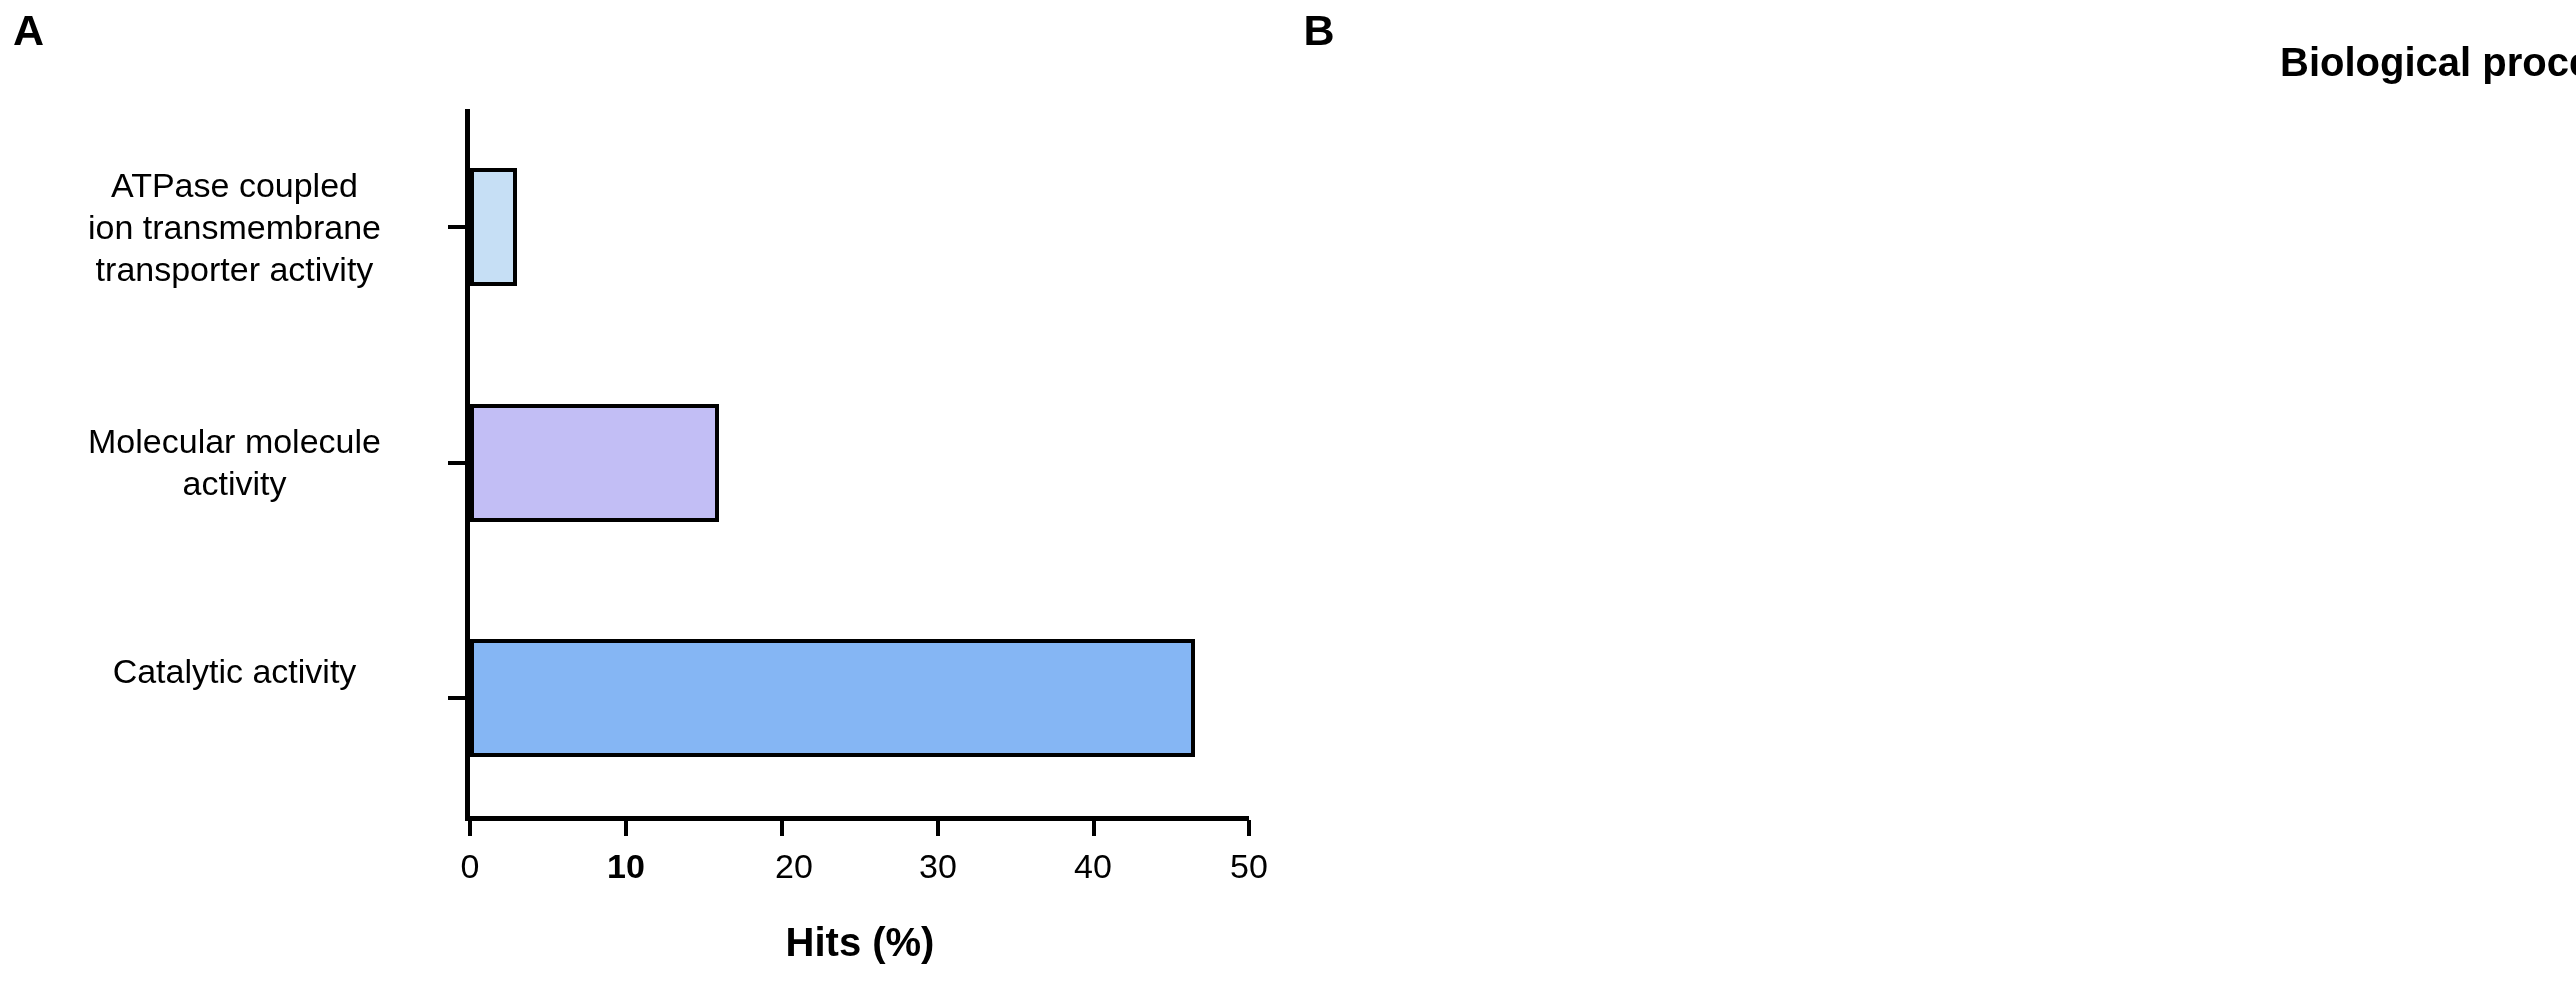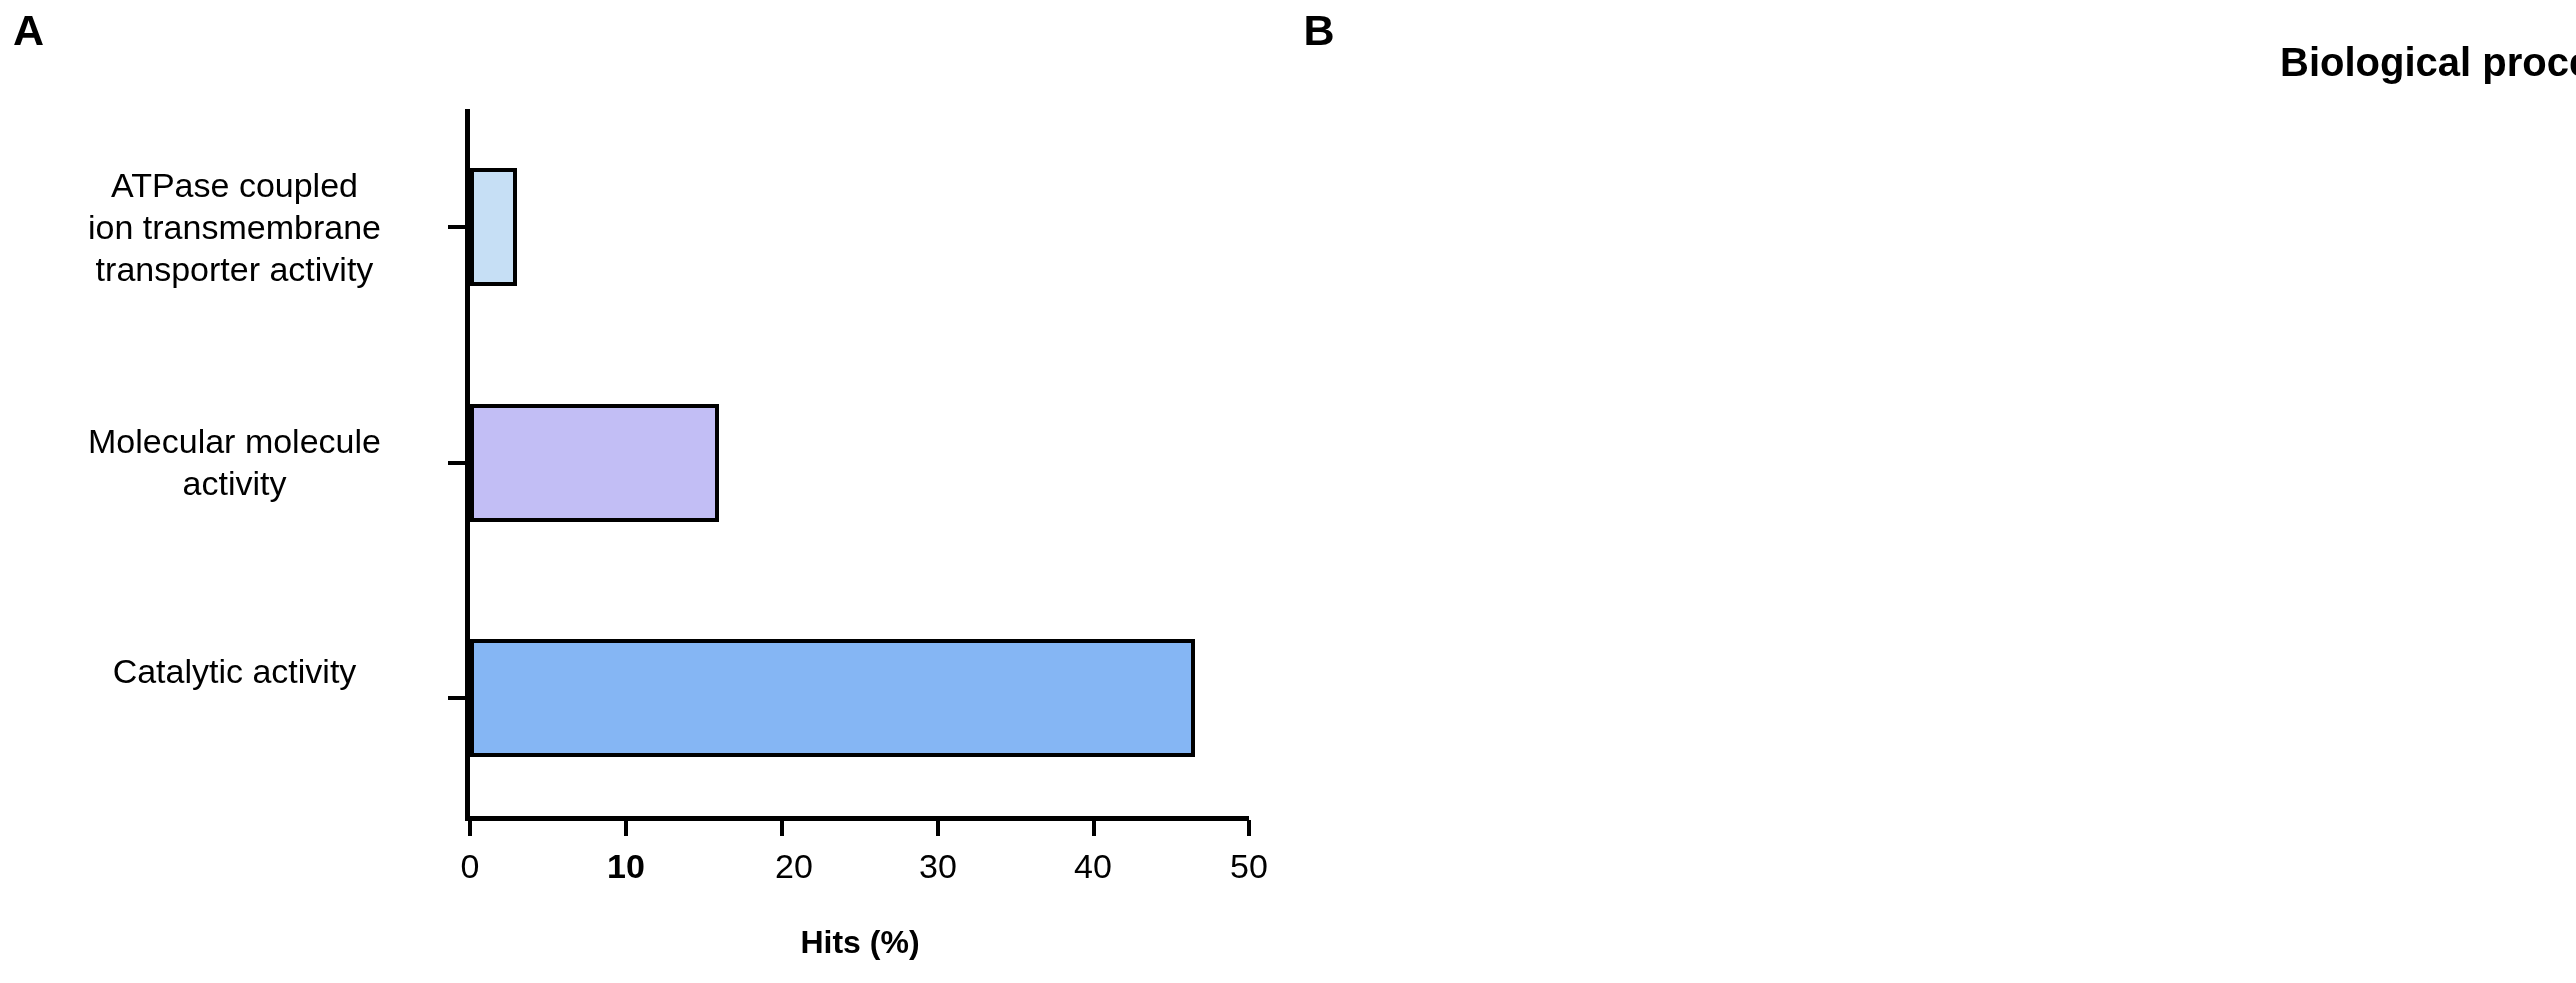--- a/index.html
+++ b/index.html
@@ -112,21 +112,21 @@
     line-height: 42px;
     white-space: pre-line;
     transform: translateY(-50%);
     padding-right: 13px;
   }
   #panel-a .cat-label { width: 445px; left: -458px; }
 
   .axis-title {
     position: absolute;
     font-weight: bold;
-    font-size: 32px;
+    font-size: 40px;
     line-height: 43px;
     white-space: nowrap;
     transform: translateX(-50%);
   }
   #panel-a .axis-title { left: 390px; bottom: -148px; }
 </style>
 </head>
 <body>
 
 <div class="figure">

